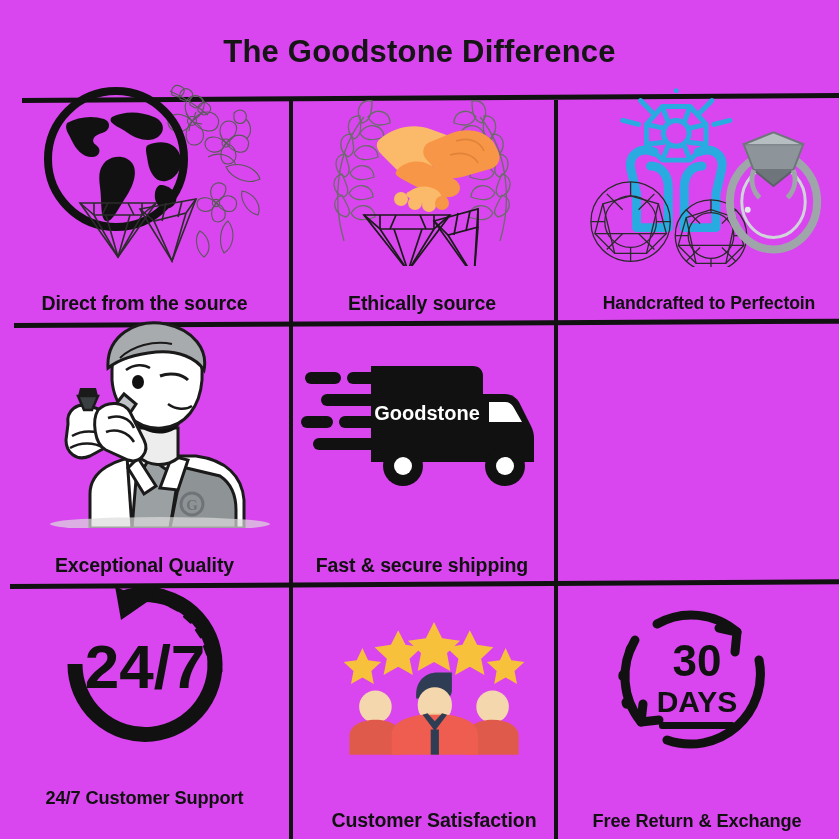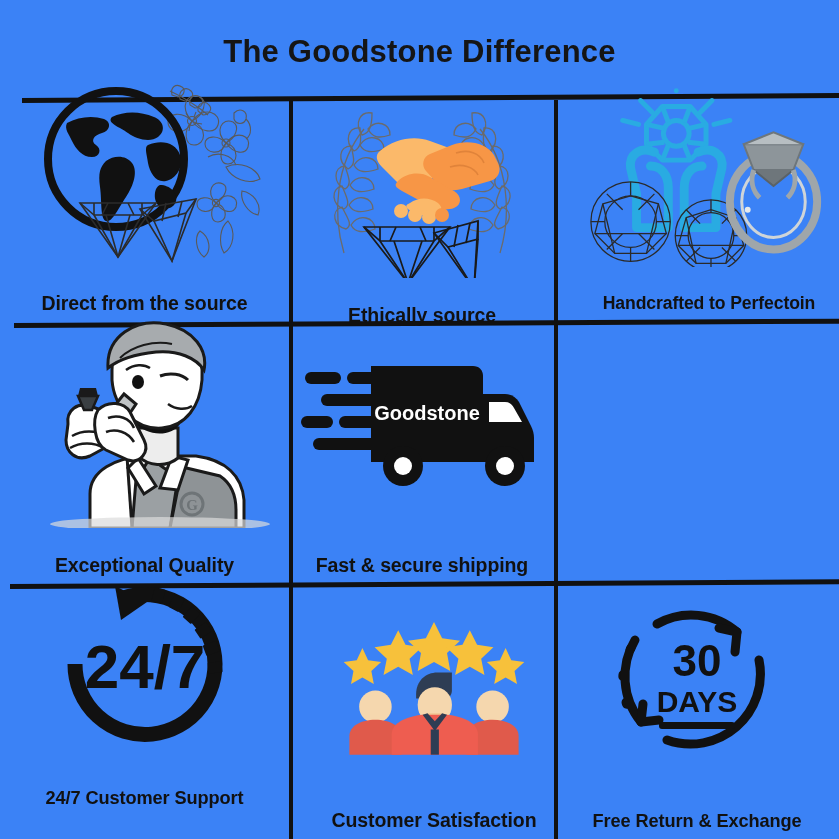--- a/index.html
+++ b/index.html
@@ -1,21 +1,21 @@
 <!DOCTYPE html>
 <html><head>
 <meta charset="utf-8">
 <style>
   html,body{margin:0;padding:0;}
   body{
     width:839px;height:839px;background:#ffffff;
     font-family:"Liberation Sans","DejaVu Sans",sans-serif;
     overflow:hidden;position:relative;
   }
-  #page{position:relative;width:839px;height:839px;background:#3b82f6;}
+  #page{position:relative;width:839px;height:839px;background:#d946ef;}
 
   .title{
     position:absolute;left:0;top:34px;width:839px;text-align:center;
     font-size:31px;font-weight:bold;color:#151515;letter-spacing:.2px;
   }
 
   
   .rule-h{position:absolute;background:#111;transform-origin:left center;}
   .rule-v{position:absolute;background:#111;width:4px;}
 
@@ -115,21 +115,21 @@
             <path d="M120 128 L176 118 L152 180 Z"></path>
             <path d="M120 128 L134 140 L166 132 L176 118"></path>
             <path d="M134 140 L152 180 L166 132"></path>
             <path d="M146 122 L142 140 M162 120 L158 136"></path>
           </g>
         </svg>
       </div>
       <div class="label">Direct from the source</div>
     </div>
 
-    <div class="cell" style="left:290px;top:12px;width:264px;height:226px;">
+    <div class="cell" style="left:290px;top:0;width:264px;height:226px;">
       <div class="art">
         <svg width="240" height="185" viewBox="0 0 240 185">
 
           <g fill="none" stroke="#6b6b6b" stroke-width="1.3">
             <path d="M42 160 C30 120 34 70 62 36"></path>
             <g>
               <path d="M60 42 C52 30 58 18 70 20 C70 32 68 40 60 42 Z"></path>
               <path d="M52 58 C42 48 46 34 58 35 C59 47 60 54 52 58 Z"></path>
               <path d="M46 76 C35 68 37 53 49 53 C52 65 54 72 46 76 Z"></path>
               <path d="M43 96 C31 90 31 74 43 73 C47 85 50 92 43 96 Z"></path>

